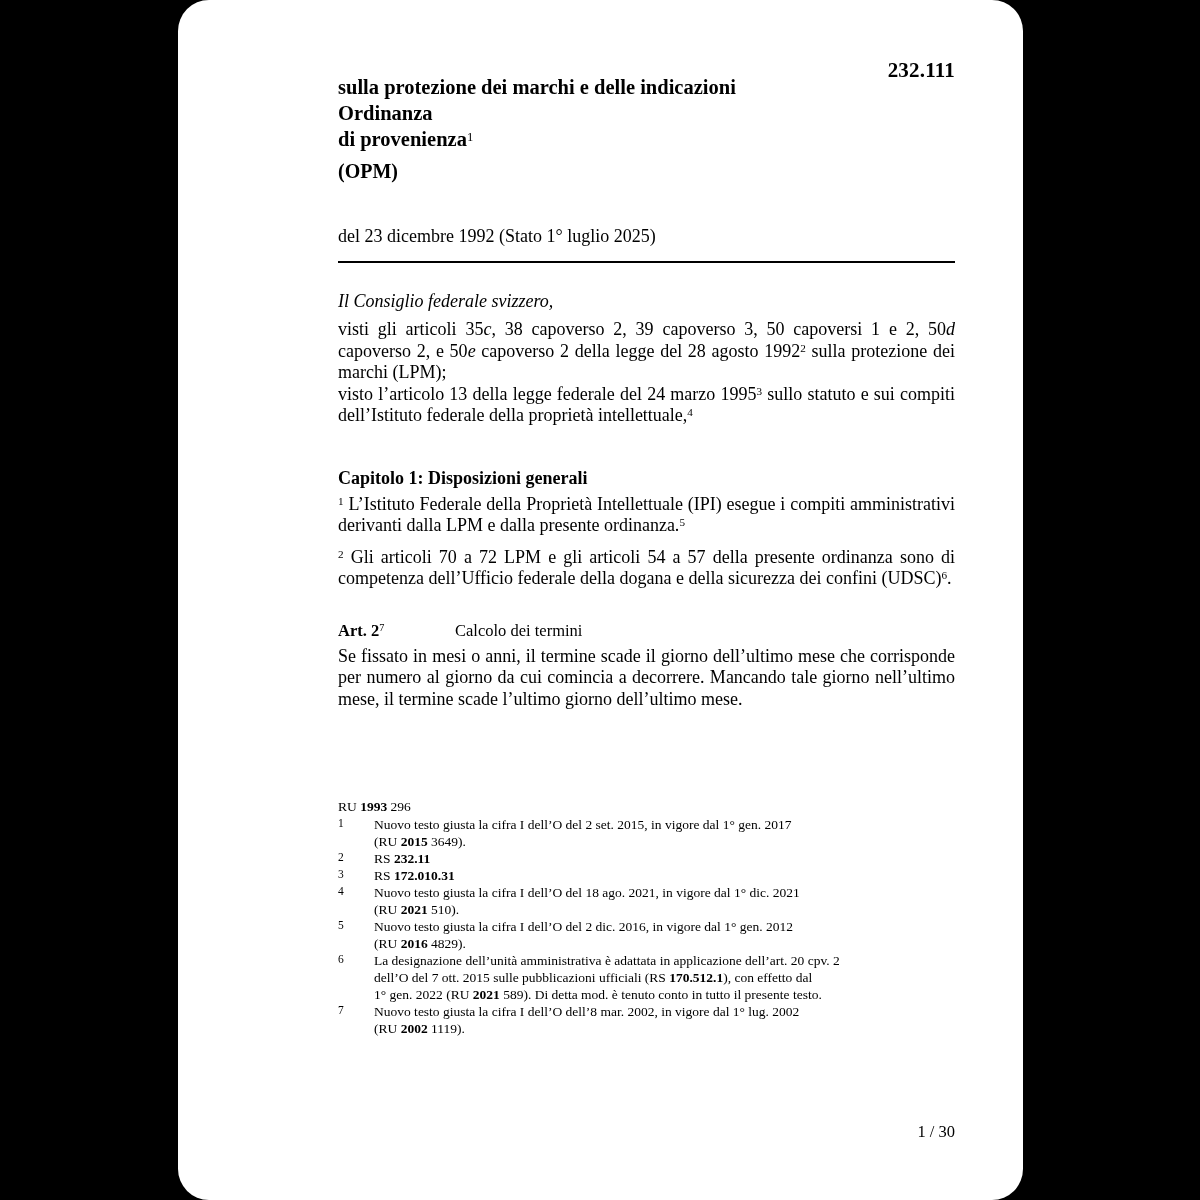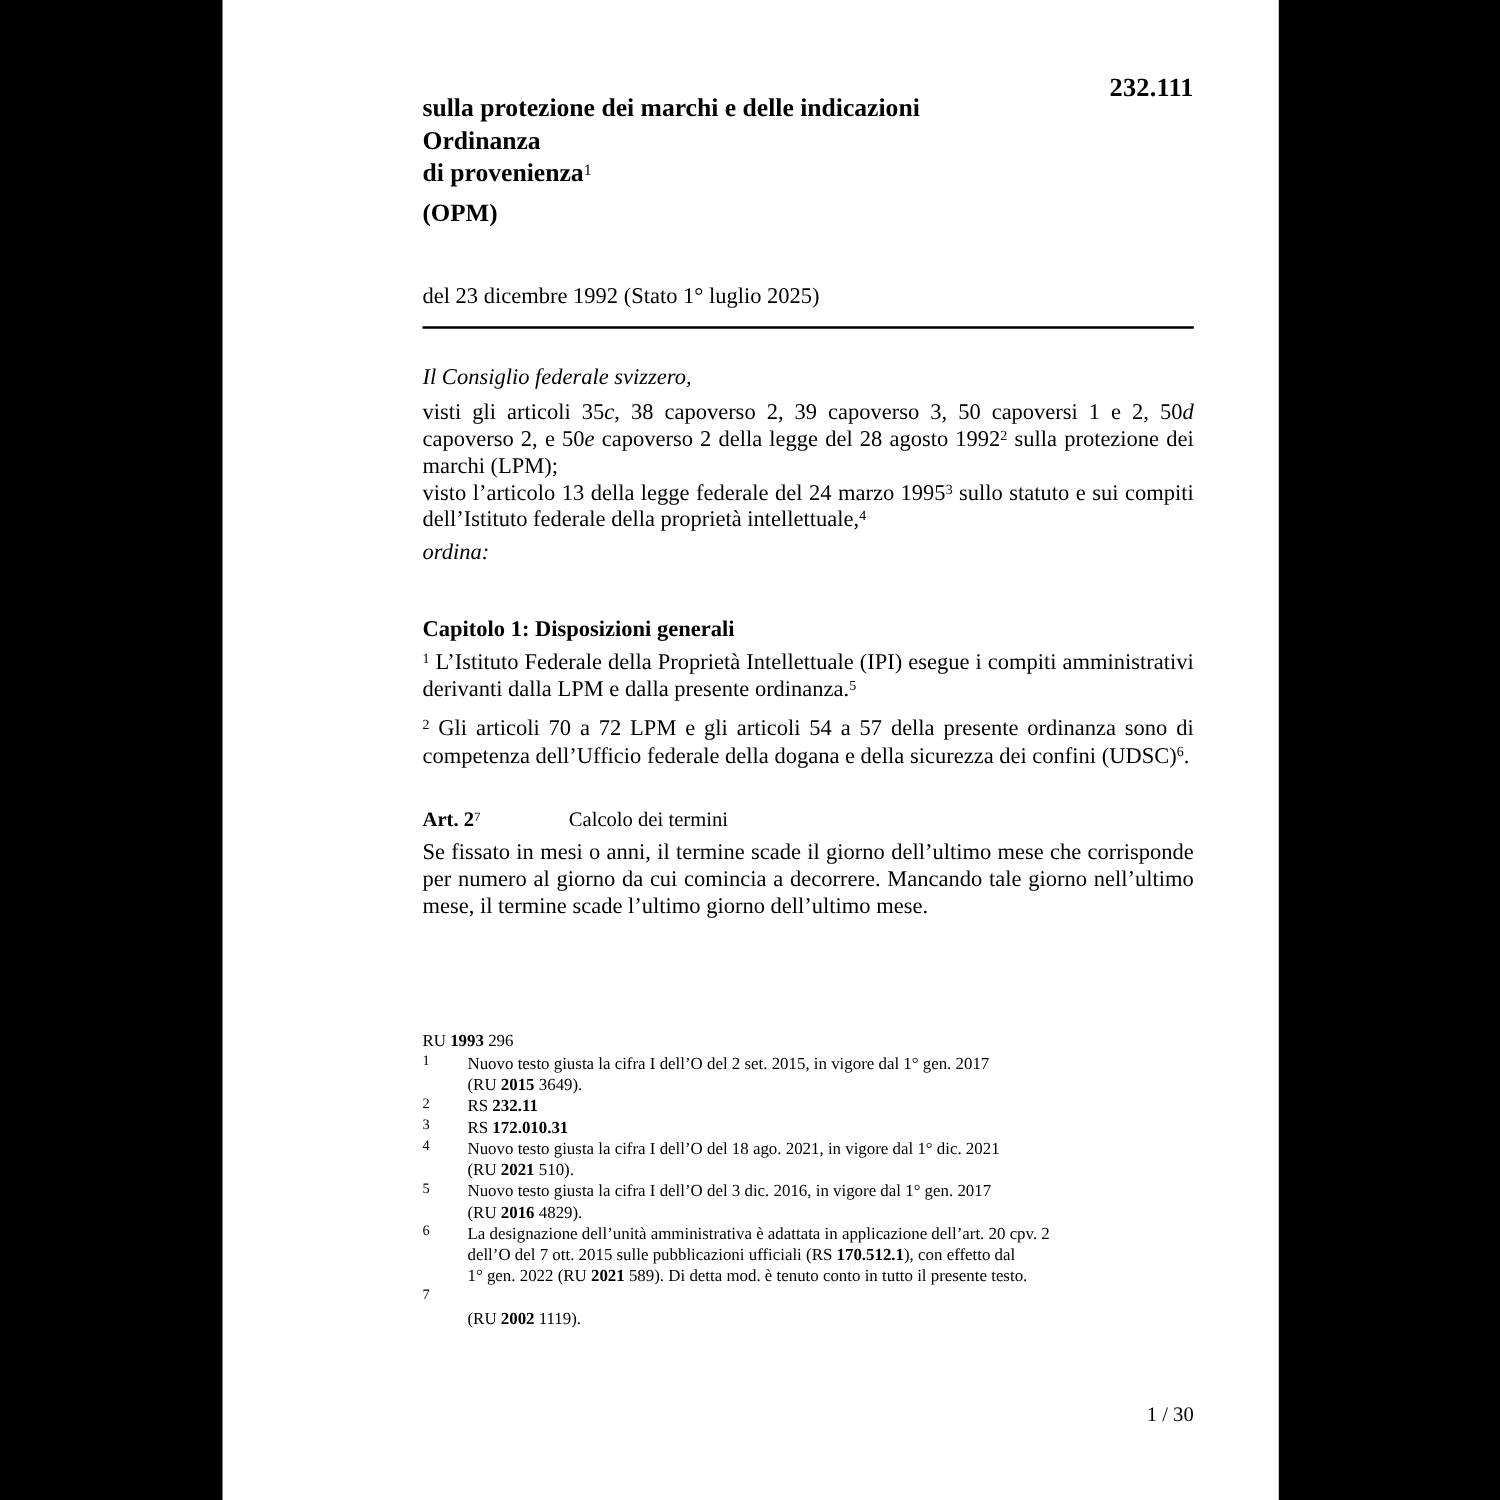--- a/index.html
+++ b/index.html
@@ -10,20 +10,21 @@
     overflow: hidden;
     font-family: "Liberation Serif", "DejaVu Serif", serif;
     color: #000;
     -webkit-font-smoothing: antialiased;
   }
   .page {
     position: absolute;
     left: 178px; top: 0;
     width: 845px; height: 1200px;
     background: #fff;
+    border-radius: 31px;
   }
   .content {
     padding: 74px 68px 0 160px;
   }
   .code {
     position: absolute;
     top: 58px; right: 68px;
     font-size: 21px;
     font-weight: 700;
     letter-spacing: 0.2px;
@@ -125,21 +126,20 @@
 
     <hr class="rule">
 
     <div class="intro body-text">Il Consiglio federale svizzero,</div>
 
     <div class="considerations body-text">
       <p><span>visti gli articoli 35</span><span class="i">c</span><span>, 38 capoverso 2, 39 capoverso 3, 50 capoversi 1 e 2, 50</span><span class="i">d</span><span> capoverso 2, e 50</span><span class="i">e</span><span> capoverso 2 della legge del 28 agosto 1992</span><span class="sup">2</span><span> sulla protezione dei marchi (LPM);</span></p>
       <p><span>visto l’articolo 13 della legge federale del 24 marzo 1995</span><span class="sup">3</span><span> sullo statuto e sui compiti dell’Istituto federale della proprietà intellettuale,</span><span class="sup">4</span></p>
     </div>
 
-    <div class="ordina body-text">ordina:</div>
 
     <div class="chapter">Capitolo 1: Disposizioni generali</div>
 
     <div>
       <p class="art-para body-text"><span class="sup">1</span><span> L’Istituto Federale della Proprietà Intellettuale (IPI) esegue i compiti amministrativi derivanti dalla LPM e dalla presente ordinanza.</span><span class="sup">5</span></p>
       <p class="art-para body-text"><span class="sup">2</span><span> Gli articoli 70 a 72 LPM e gli articoli 54 a 57 della presente ordinanza sono di competenza dell’Ufficio federale della dogana e della sicurezza dei confini (UDSC)</span><span class="sup">6</span><span>.</span></p>
     </div>
 
     <div>
       <div class="art-heading">
@@ -163,29 +163,29 @@
       <div class="fn-item">
         <span class="fn-marker">3</span>
         <span class="fn-text"><span>RS </span><span class="b">172.010.31</span></span>
       </div>
       <div class="fn-item">
         <span class="fn-marker">4</span>
         <span class="fn-text"><span>Nuovo testo giusta la cifra I dell’O del 18 ago. 2021, in vigore dal 1° dic. 2021</span><br><span>(RU </span><span class="b">2021</span><span> 510).</span></span>
       </div>
       <div class="fn-item">
         <span class="fn-marker">5</span>
-        <span class="fn-text"><span>Nuovo testo giusta la cifra I dell’O del 3 dic. 2016, in vigore dal 1° gen. 2017</span><br><span>(RU </span><span class="b">2016</span><span> 4829).</span></span>
+        <span class="fn-text"><span>Nuovo testo giusta la cifra I dell’O del 2 dic. 2016, in vigore dal 1° gen. 2012</span><br><span>(RU </span><span class="b">2016</span><span> 4829).</span></span>
       </div>
       <div class="fn-item">
         <span class="fn-marker">6</span>
         <span class="fn-text"><span>La designazione dell’unità amministrativa è adattata in applicazione dell’art. 20 cpv. 2</span><br><span>dell’O del 7 ott. 2015 sulle pubblicazioni ufficiali (RS </span><span class="b">170.512.1</span><span>), con effetto dal</span><br><span>1° gen. 2022 (RU </span><span class="b">2021</span><span> 589). Di detta mod. è tenuto conto in tutto il presente testo.</span></span>
       </div>
       <div class="fn-item">
         <span class="fn-marker">7</span>
-        <span class="fn-text"><br><span>(RU </span><span class="b">2002</span><span> 1119).</span></span>
+        <span class="fn-text"><span>Nuovo testo giusta la cifra I dell’O dell’8 mar. 2002, in vigore dal 1° lug. 2002</span><br><span>(RU </span><span class="b">2002</span><span> 1119).</span></span>
       </div>
     </div>
 
   </div>
 
   <div class="footer-page">1 / 30</div>
 
 </div>
 
 </body></html>

